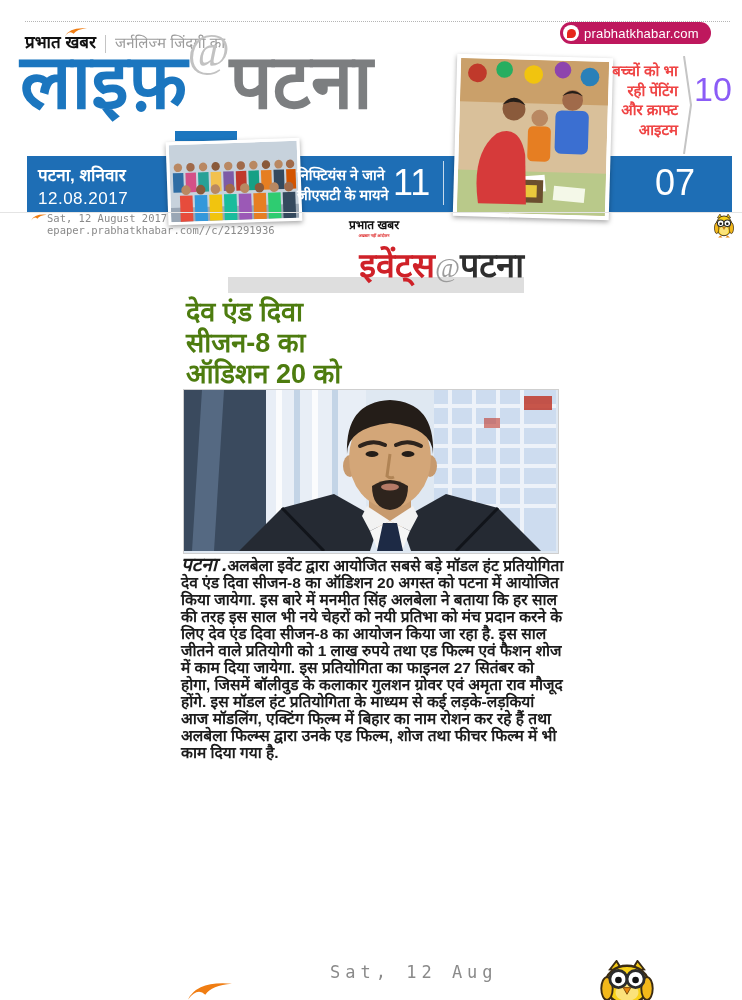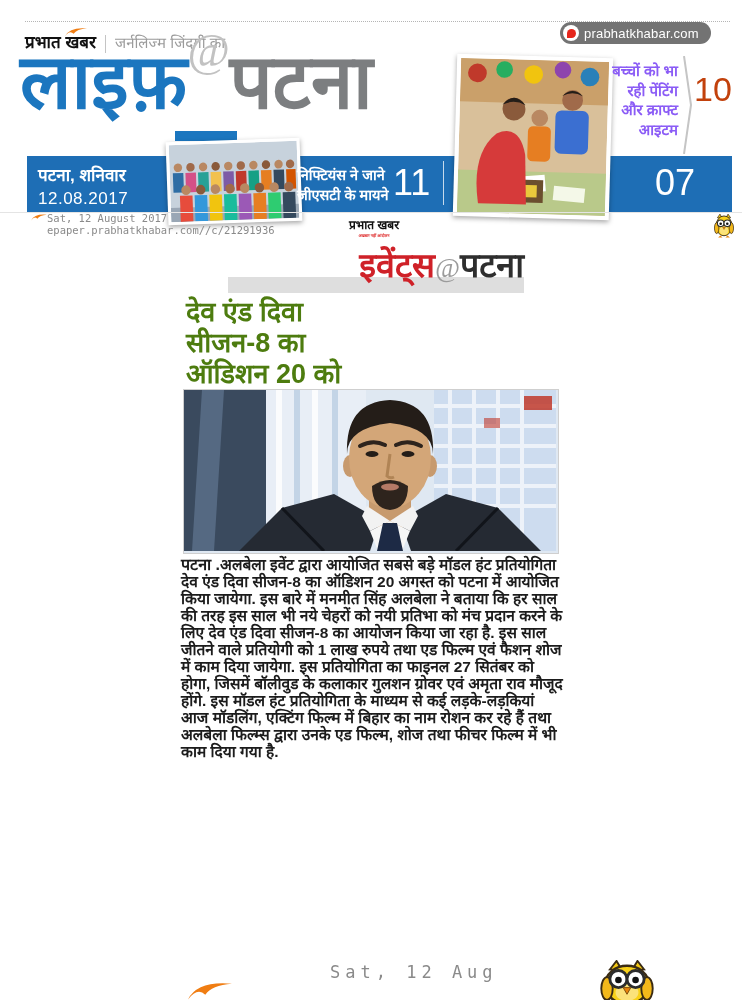--- a/index.html
+++ b/index.html
@@ -2,21 +2,21 @@
 <html><head>
 <meta charset="utf-8">
 <style>
   html,body{margin:0;padding:0;background:#fff;}
   #page{position:relative;width:742px;height:1000px;background:#fff;overflow:hidden;
         font-family:"Liberation Sans","DejaVu Sans",sans-serif;}
   .abs{position:absolute;}
 
   
   .dotline{left:25px;top:21px;width:705px;border-top:1px dotted #b5b5b5;height:0;}
-  .pill{left:560px;top:22px;height:22px;background:#737373;border-radius:12px;
+  .pill{left:560px;top:22px;height:22px;background:#be185d;border-radius:12px;
         display:flex;align-items:center;gap:5px;padding:0 12px 0 3px;}
   .pill .disc{width:16px;height:16px;border-radius:50%;background:#fff;display:flex;align-items:center;justify-content:center;}
   .pill .disc i{display:block;width:9px;height:9px;border-radius:50% 50% 50% 0;background:#e6261c;}
   .pill span.t{color:#fff;font-size:13px;letter-spacing:.2px;}
   .minilogo-row{left:25px;top:30px;display:flex;align-items:flex-end;gap:9px;}
   .pk-logo{font-weight:bold;color:#111;position:relative;white-space:nowrap;}
   .pk-logo .flame{position:absolute;}
   .vdiv{width:1px;height:18px;background:#c4c4c4;}
   .tagline{color:#9a9a9a;font-size:15px;padding-bottom:1px;}
 
@@ -35,24 +35,24 @@
   .pagenum{color:#fff;font-size:36px;font-weight:500;}
   .p11{left:393px;top:162px;}
   .p09{left:655px;top:162px;}
   .band-sep{left:443px;top:161px;width:1px;height:44px;background:rgba(255,255,255,.75);}
 
   .photo{background:#fff;box-shadow:0 2px 5px rgba(0,0,0,.35);}
   .ph-group{left:167px;top:140px;width:128px;height:77px;padding:3px;transform:rotate(-2deg);}
   .ph-craft{left:455px;top:56px;width:148px;height:154px;padding:4px;transform:rotate(1.6deg);}
   .photo svg{display:block;width:100%;height:100%;}
 
-  .teaser-right{left:586px;top:61px;width:92px;text-align:right;color:#8b5cf6;
+  .teaser-right{left:586px;top:61px;width:92px;text-align:right;color:#ef4444;
                 font-weight:bold;font-size:15px;line-height:19.5px;}
   .bracket10{left:682px;top:56px;}
-  .p10{left:694px;top:70px;color:#c2410c;font-size:34px;font-weight:500;}
+  .p10{left:694px;top:70px;color:#8b5cf6;font-size:34px;font-weight:500;}
 
   .mast-rule{left:0;top:212px;width:742px;border-top:1px solid #e4e4e4;height:0;}
 
   
   .clip-logo{left:3px;top:216px;font-size:12px;text-align:center;}
   .clip-logo .red-tag{display:block;color:#d22;font-size:4px;line-height:5px;}
   .mono{font-family:"DejaVu Sans Mono","Liberation Mono",monospace;color:#8a8a8a;}
   .clip-date{left:47px;top:212px;font-size:10.5px;}
   .clip-url{left:47px;top:224px;font-size:10.5px;}
   .owl-small{left:713px;top:212px;}
@@ -64,21 +64,21 @@
   .sec-head .at{color:#9b9b9b;font-family:"Liberation Serif",serif;font-style:italic;font-size:27px;}
   .sec-head .ct{color:#2e2e2e;font-weight:bold;font-size:34px;}
 
   .art-title{left:186px;top:297px;color:#4d7c0f;font-weight:bold;font-size:27px;line-height:31px;}
 
   .art-photo{left:183px;top:389px;width:374px;height:163px;border:1px solid #cfcfcf;background:#dfe8f2;}
   .art-photo svg{display:block;}
 
   .art-body{left:181px;top:556px;width:384px;color:#1c1c1c;font-size:15.5px;
             line-height:17px;font-weight:600;text-align:left;}
-  .art-body .dl{font-weight:bold;font-size:16px;}
+  .art-body .dl{font-weight:bold;font-size:19px;font-style:italic;}
 
   
   .footer{left:0;top:961px;width:742px;height:39px;background:#fff;}
   .foot-logo{left:66px;top:966px;font-size:30px;text-align:center;}
   .foot-date{left:330px;top:962px;font-size:17px;letter-spacing:5px;white-space:nowrap;}
   .foot-url{left:330px;top:980px;font-size:17px;letter-spacing:5px;white-space:nowrap;}
   .owl-big{left:598px;top:960px;}
 </style>
 </head>
 <body>

